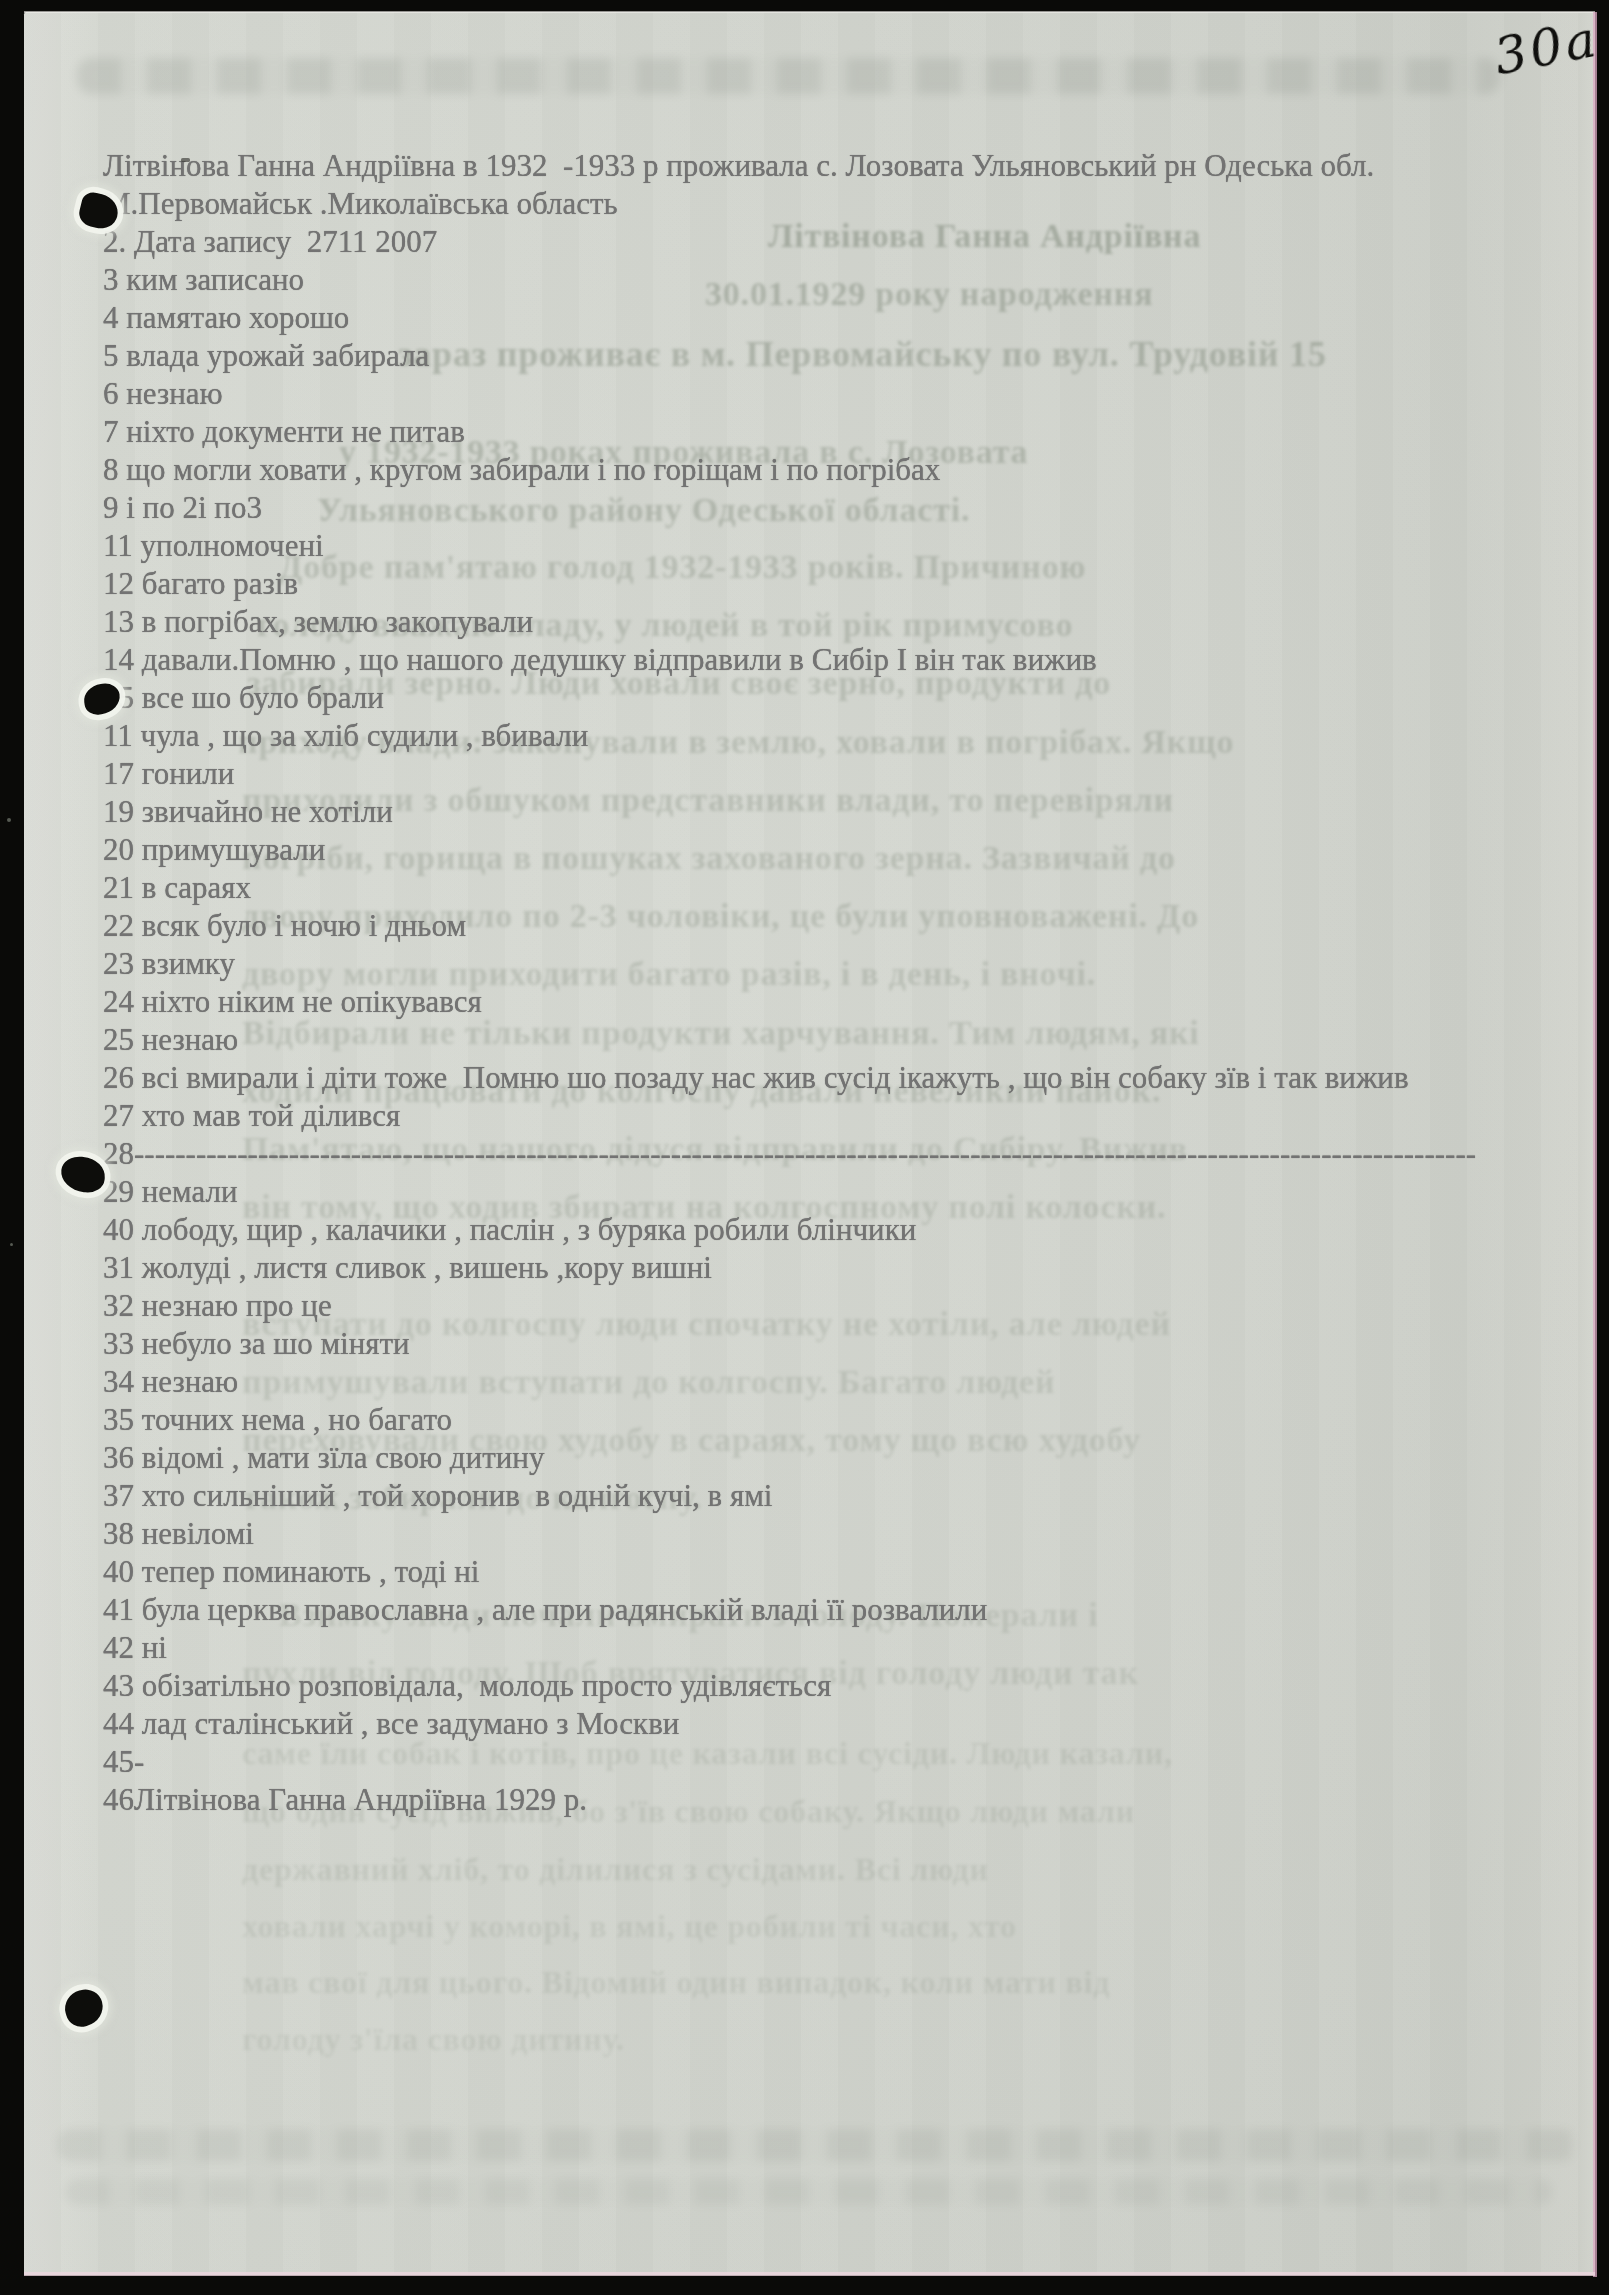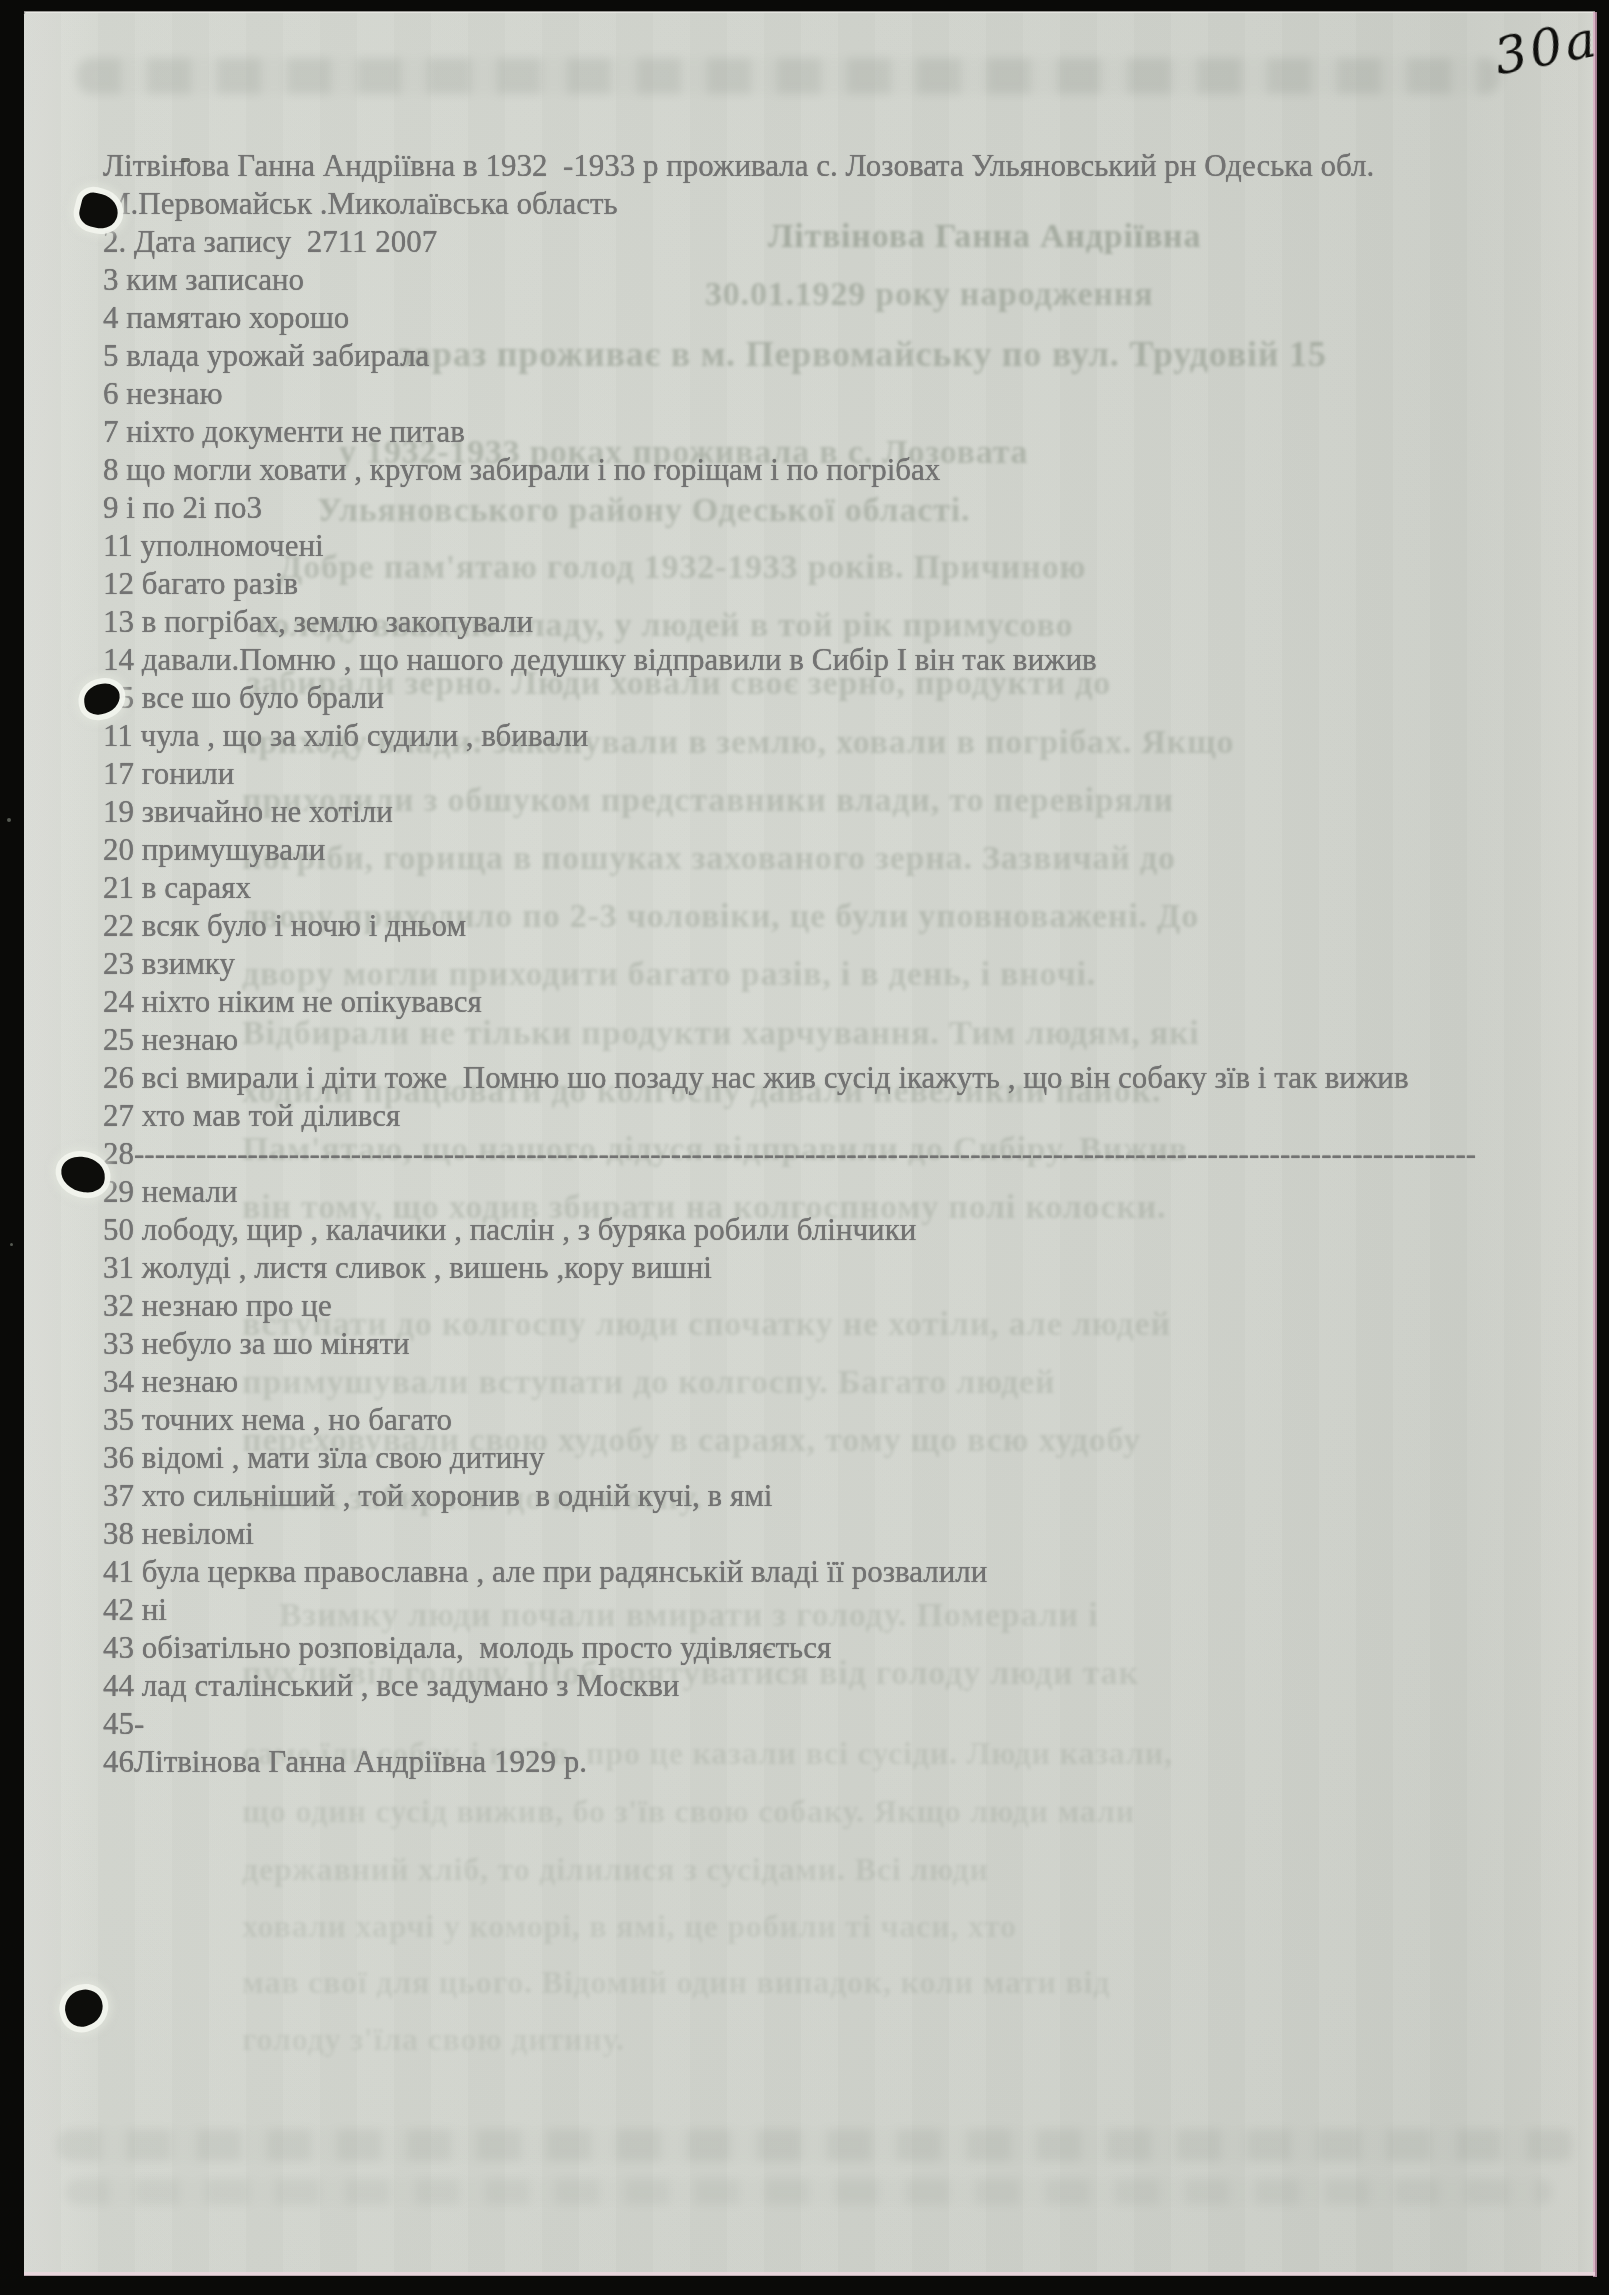--- a/index.html
+++ b/index.html
@@ -145,29 +145,30 @@
     <div class="typed-line">20 примушували</div>
     <div class="typed-line">21 в сараях</div>
     <div class="typed-line">22 всяк було і ночю і дньом</div>
     <div class="typed-line">23 взимку</div>
     <div class="typed-line">24 ніхто ніким не опікувався</div>
     <div class="typed-line">25 незнаю</div>
     <div class="typed-line">26 всі вмирали і діти тоже  Помню шо позаду нас жив сусід ікажуть , що він собаку зїв і так вижив</div>
     <div class="typed-line">27 хто мав той ділився</div>
     <div class="typed-line">28----------------------------------------------------------------------------------------------------------------------------------</div>
     <div class="typed-line">29 немали</div>
-    <div class="typed-line">50 лободу, щир , калачики , паслін , з буряка робили блінчики</div>
+    <div class="typed-line">40 лободу, щир , калачики , паслін , з буряка робили блінчики</div>
     <div class="typed-line">31 жолуді , листя сливок , вишень ,кору вишні</div>
     <div class="typed-line">32 незнаю про це</div>
     <div class="typed-line">33 небуло за шо міняти</div>
     <div class="typed-line">34 незнаю</div>
     <div class="typed-line">35 точних нема , но багато</div>
     <div class="typed-line">36 відомі , мати зїла свою дитину</div>
     <div class="typed-line">37 хто сильніший , той хоронив  в одній кучі, в ямі</div>
     <div class="typed-line">38 невіломі</div>
+    <div class="typed-line">40 тепер поминають , тоді ні</div>
     <div class="typed-line">41 була церква православна , але при радянській владі її розвалили</div>
     <div class="typed-line">42 ні</div>
     <div class="typed-line">43 обізатільно розповідала,  молодь просто удівляється</div>
     <div class="typed-line">44 лад сталінський , все задумано з Москви</div>
     <div class="typed-line">45-</div>
     <div class="typed-line">46Літвінова Ганна Андріївна 1929 р.</div>
   </div>
 
 <span class="speck" style="left:181px;top:158px;width:9px;height:4px;"></span>
 

